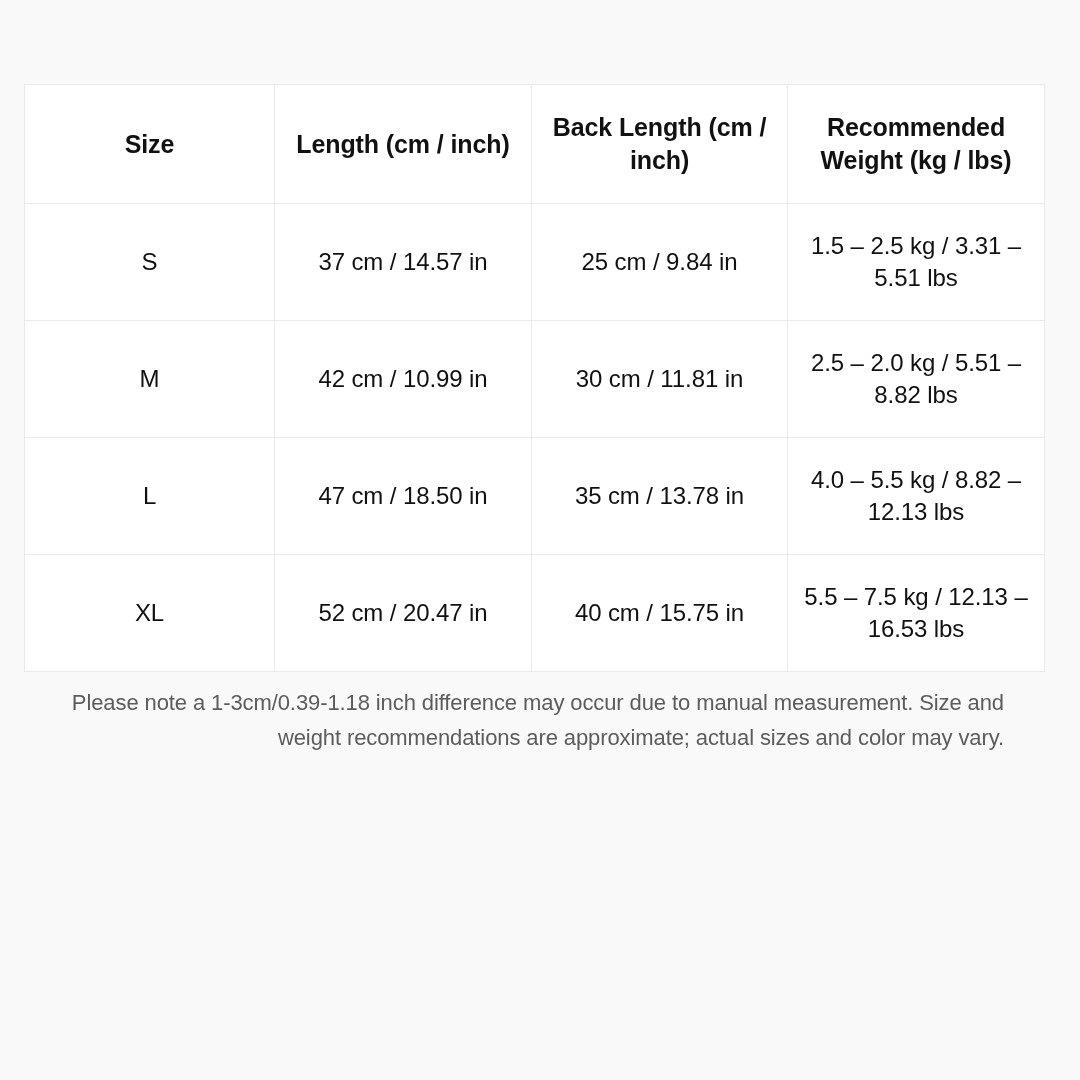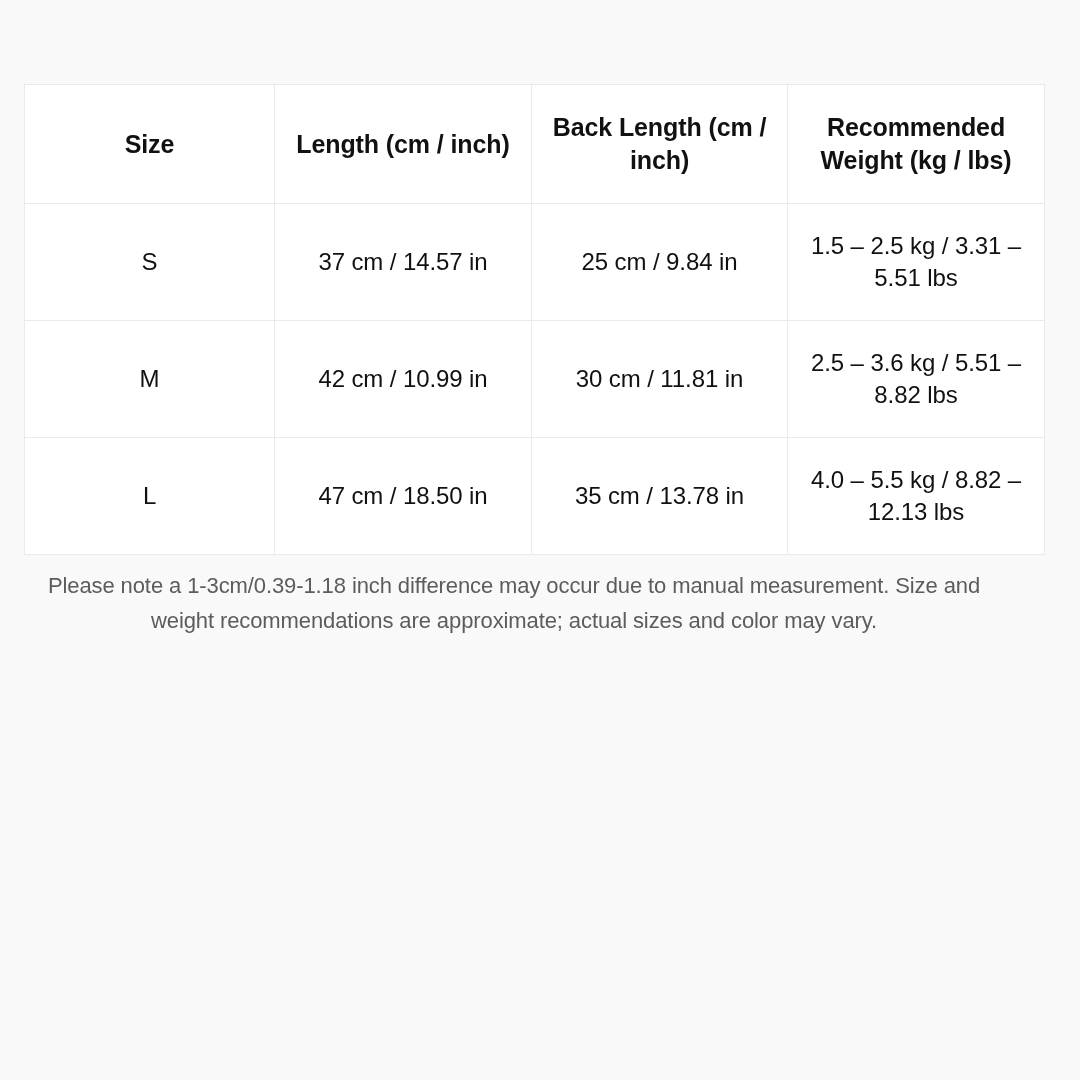--- a/index.html
+++ b/index.html
@@ -65,21 +65,21 @@
   .note {
     margin: 0;
     padding: 14px 40px 0 0;
     width: 1020px;
     box-sizing: border-box;
     font-size: 22px;
     line-height: 1.58;
     color: #5c5c5c;
     font-weight: normal;
     letter-spacing: -0.1px;
-    text-align: center;
+    text-align: right;
   }
 </style>
 </head>
 <body>
 
 <div class="page">
 
   <table class="size-table">
     <colgroup>
       <col class="c-size">
@@ -99,26 +99,32 @@
       <tr>
         <td>S</td>
         <td>37 cm / 14.57 in</td>
         <td>25 cm / 9.84 in</td>
         <td>1.5 – 2.5 kg / 3.31 – 5.51 lbs</td>
       </tr>
       <tr>
         <td>M</td>
         <td>42 cm / 10.99 in</td>
         <td>30 cm / 11.81 in</td>
-        <td>2.5 – 3.6 kg / 5.51 – 8.82 lbs</td>
+        <td>2.5 – 2.0 kg / 5.51 – 8.82 lbs</td>
       </tr>
       <tr>
         <td>L</td>
         <td>47 cm / 18.50 in</td>
         <td>35 cm / 13.78 in</td>
         <td>4.0 – 5.5 kg / 8.82 – 12.13 lbs</td>
+      </tr>
+      <tr>
+        <td>XL</td>
+        <td>52 cm / 20.47 in</td>
+        <td>40 cm / 15.75 in</td>
+        <td>5.5 – 7.5 kg / 12.13 – 16.53 lbs</td>
       </tr>
     </tbody>
   </table>
 
   <p class="note">Please note a 1-3cm/0.39-1.18 inch difference may occur due to manual measurement. Size and weight recommendations are approximate; actual sizes and color may vary.</p>
 
 </div>
 
 </body></html>

